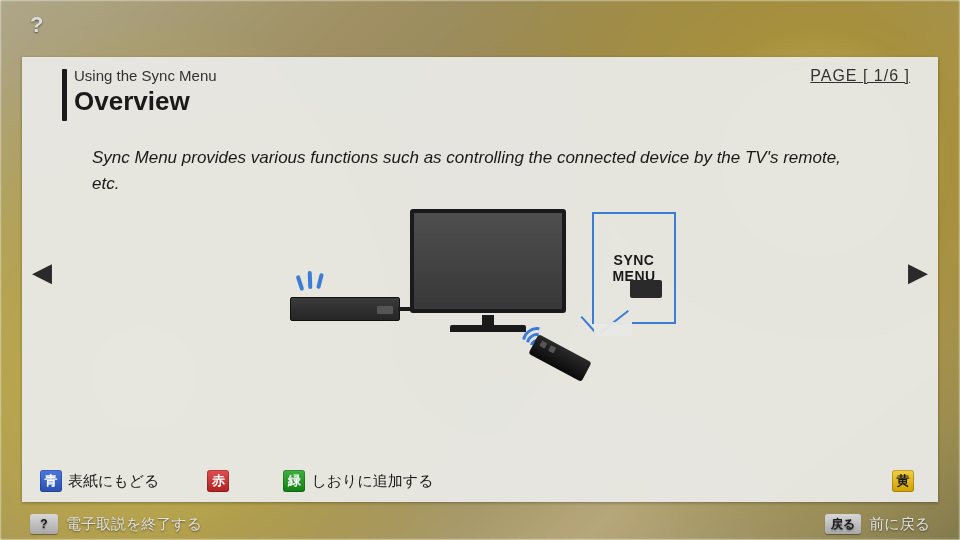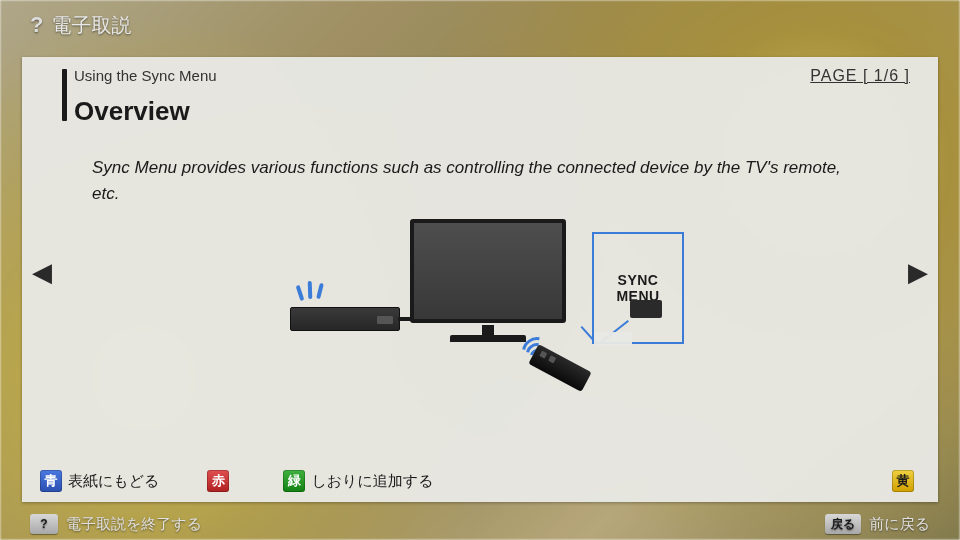--- a/index.html
+++ b/index.html
@@ -27,21 +27,21 @@
     display: flex; flex-direction: column;
   }
   .card-header {
     position: relative; padding: 10px 28px 0 52px; color: #1a1a1a;
   }
   .accent {
     position: absolute; left: 40px; top: 12px; width: 5px; height: 52px;
     background: #1a1a1a; border-radius: 1px;
   }
   .breadcrumb { font-size: 15px; color: #333; }
-  .title { font-size: 26px; font-weight: 600; margin-top: 12px; }
+  .title { font-size: 26px; font-weight: 600; margin-top: 2px; }
   .page-ind { position: absolute; right: 28px; top: 10px; font-size: 16px; color: #333; letter-spacing: 1px; text-decoration: underline; }
   .body {
     flex: 1; position: relative; padding: 28px 70px 0 70px; color: #1a1a1a;
   }
   .desc { font-size: 17px; line-height: 1.5; font-style: italic; }
   .diagram { position: absolute; left: 50%; top: 90px; transform: translateX(-50%); width: 440px; height: 200px; }
   .nav-arrow {
     position: absolute; top: 200px; font-size: 26px; color: #2a2a2a; cursor: pointer;
     user-select: none;
   }
@@ -114,21 +114,21 @@
     position: absolute; left: 258px; top: 118px; width: 34px; height: 30px;
   }
   .sig span {
     position: absolute; border: 3px solid #3a7cd8; border-color: #3a7cd8 transparent transparent transparent;
     border-radius: 50%; transform: rotate(-35deg);
   }
   .sig .s1 { width: 14px; height: 14px; left: 12px; top: 14px; }
   .sig .s2 { width: 22px; height: 22px; left: 8px;  top: 8px;  }
   .sig .s3 { width: 30px; height: 30px; left: 4px;  top: 2px;  }
   .callout {
-    position: absolute; left: 332px; top: 15px; width: 92px; height: 112px;
+    position: absolute; left: 332px; top: 5px; width: 84px; height: 112px;
     border: 2px solid #3a7cd8; background: transparent;
   }
   .callout-label {
     position: absolute; width: 100%; top: 38px; text-align: center;
     font-size: 14px; font-weight: 700; letter-spacing: 0.5px; color: #1a1a1a;
   }
   .callout-swatch {
     position: absolute; left: 36px; top: 66px; width: 32px; height: 18px;
     background: #2a2a2a; border-radius: 2px;
   }
@@ -146,21 +146,20 @@
   }
 </style>
 </head>
 <body>
 
 <div class="bg"></div>
 
 <div class="topbar">
   <div class="topbar-left">
     <span class="q-icon">?</span>
-    <span>電子取説</span>
   </div>
 </div>
 
 <div class="card">
   <div class="card-header">
     <div class="accent"></div>
     <div class="breadcrumb">Using the Sync Menu</div>
     <div class="title">Overview</div>
     <div class="page-ind">PAGE  [ 1/6 ]</div>
   </div>

